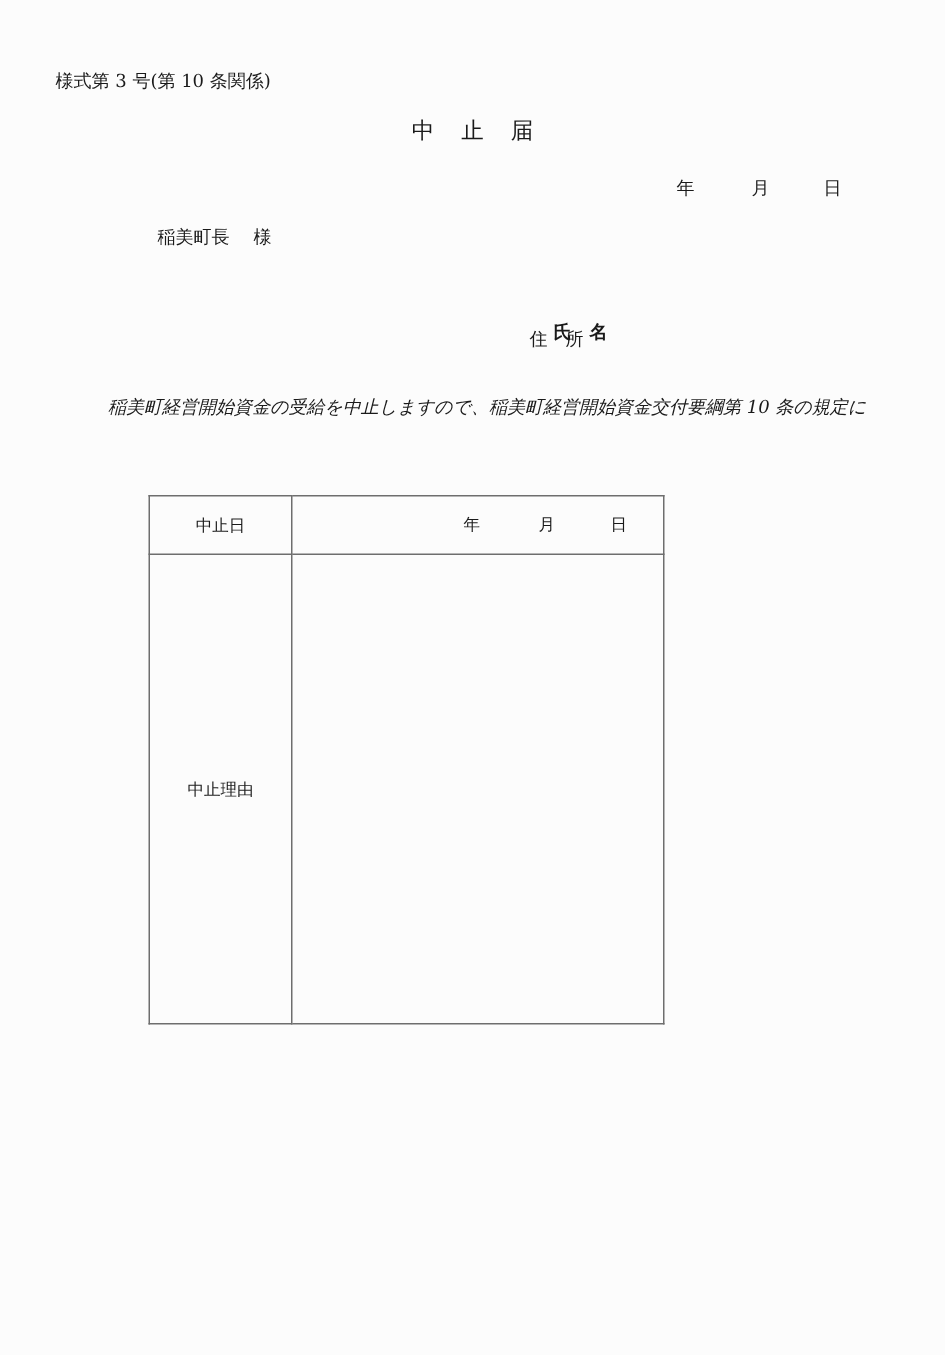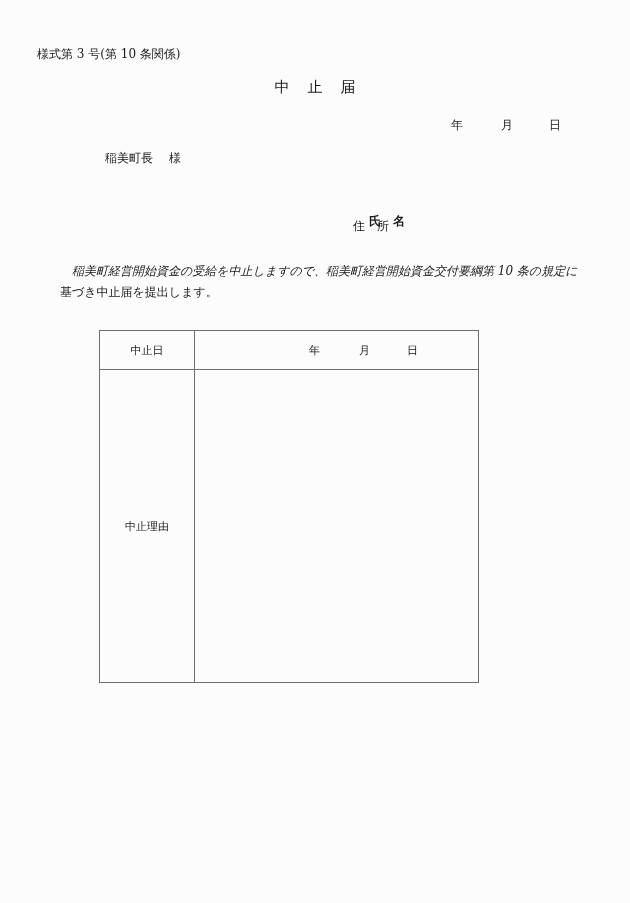--- a/index.html
+++ b/index.html
@@ -22,21 +22,21 @@
   .field-label { font-size: 12px; }
   .field-label span { display: inline-block; }
   .lbl-address { left: 353px; top: 182px; margin-top: 36px; }
   .lbl-name { left: 369px; top: 213px; font-weight: bold; }
   .body-text { left: 60px; top: 261px; width: 530px; font-size: 12px; line-height: 21px; white-space: normal; }
   .body-text p { margin: 0; }
   .body-text .indent { text-indent: 12px; font-style: italic; }
 
   table.form {
     position: absolute; left: 99px; top: 330px;
-    width: 380px; border-collapse: collapse;
+    width: 344px; border-collapse: collapse;
     font-size: 11px;
   }
   table.form td { border: 1px solid #6e6e6e; padding: 0; text-align: center; vertical-align: middle; }
   table.form td.label { width: 94px; }
   table.form tr.r1 td { height: 38px; }
   table.form tr.r2 td { height: 312px; }
   .date-cell { position: relative; }
   .date-cell span { position: absolute; top: 50%; transform: translateY(-50%); }
 </style>
 </head>
@@ -61,21 +61,20 @@
 <div class="abs field-label lbl-address">
   <span>住</span><span style="margin-left:12px">所</span>
 </div>
 
 <div class="abs field-label lbl-name">
   <span>氏</span><span style="margin-left:12px">名</span>
 </div>
 
 <div class="abs body-text">
   <p class="indent">稲美町経営開始資金の受給を中止しますので、稲美町経営開始資金交付要綱第 10 条の規定に</p>
-  <p>基づき中止届を提出します。</p>
 </div>
 
 <table class="form">
   <tbody>
       <tr class="r1">
     <td class="label">中止日</td>
     <td class="date-cell">
       <span style="left:114px">年</span>
       <span style="left:164px">月</span>
       <span style="left:212px">日</span>

